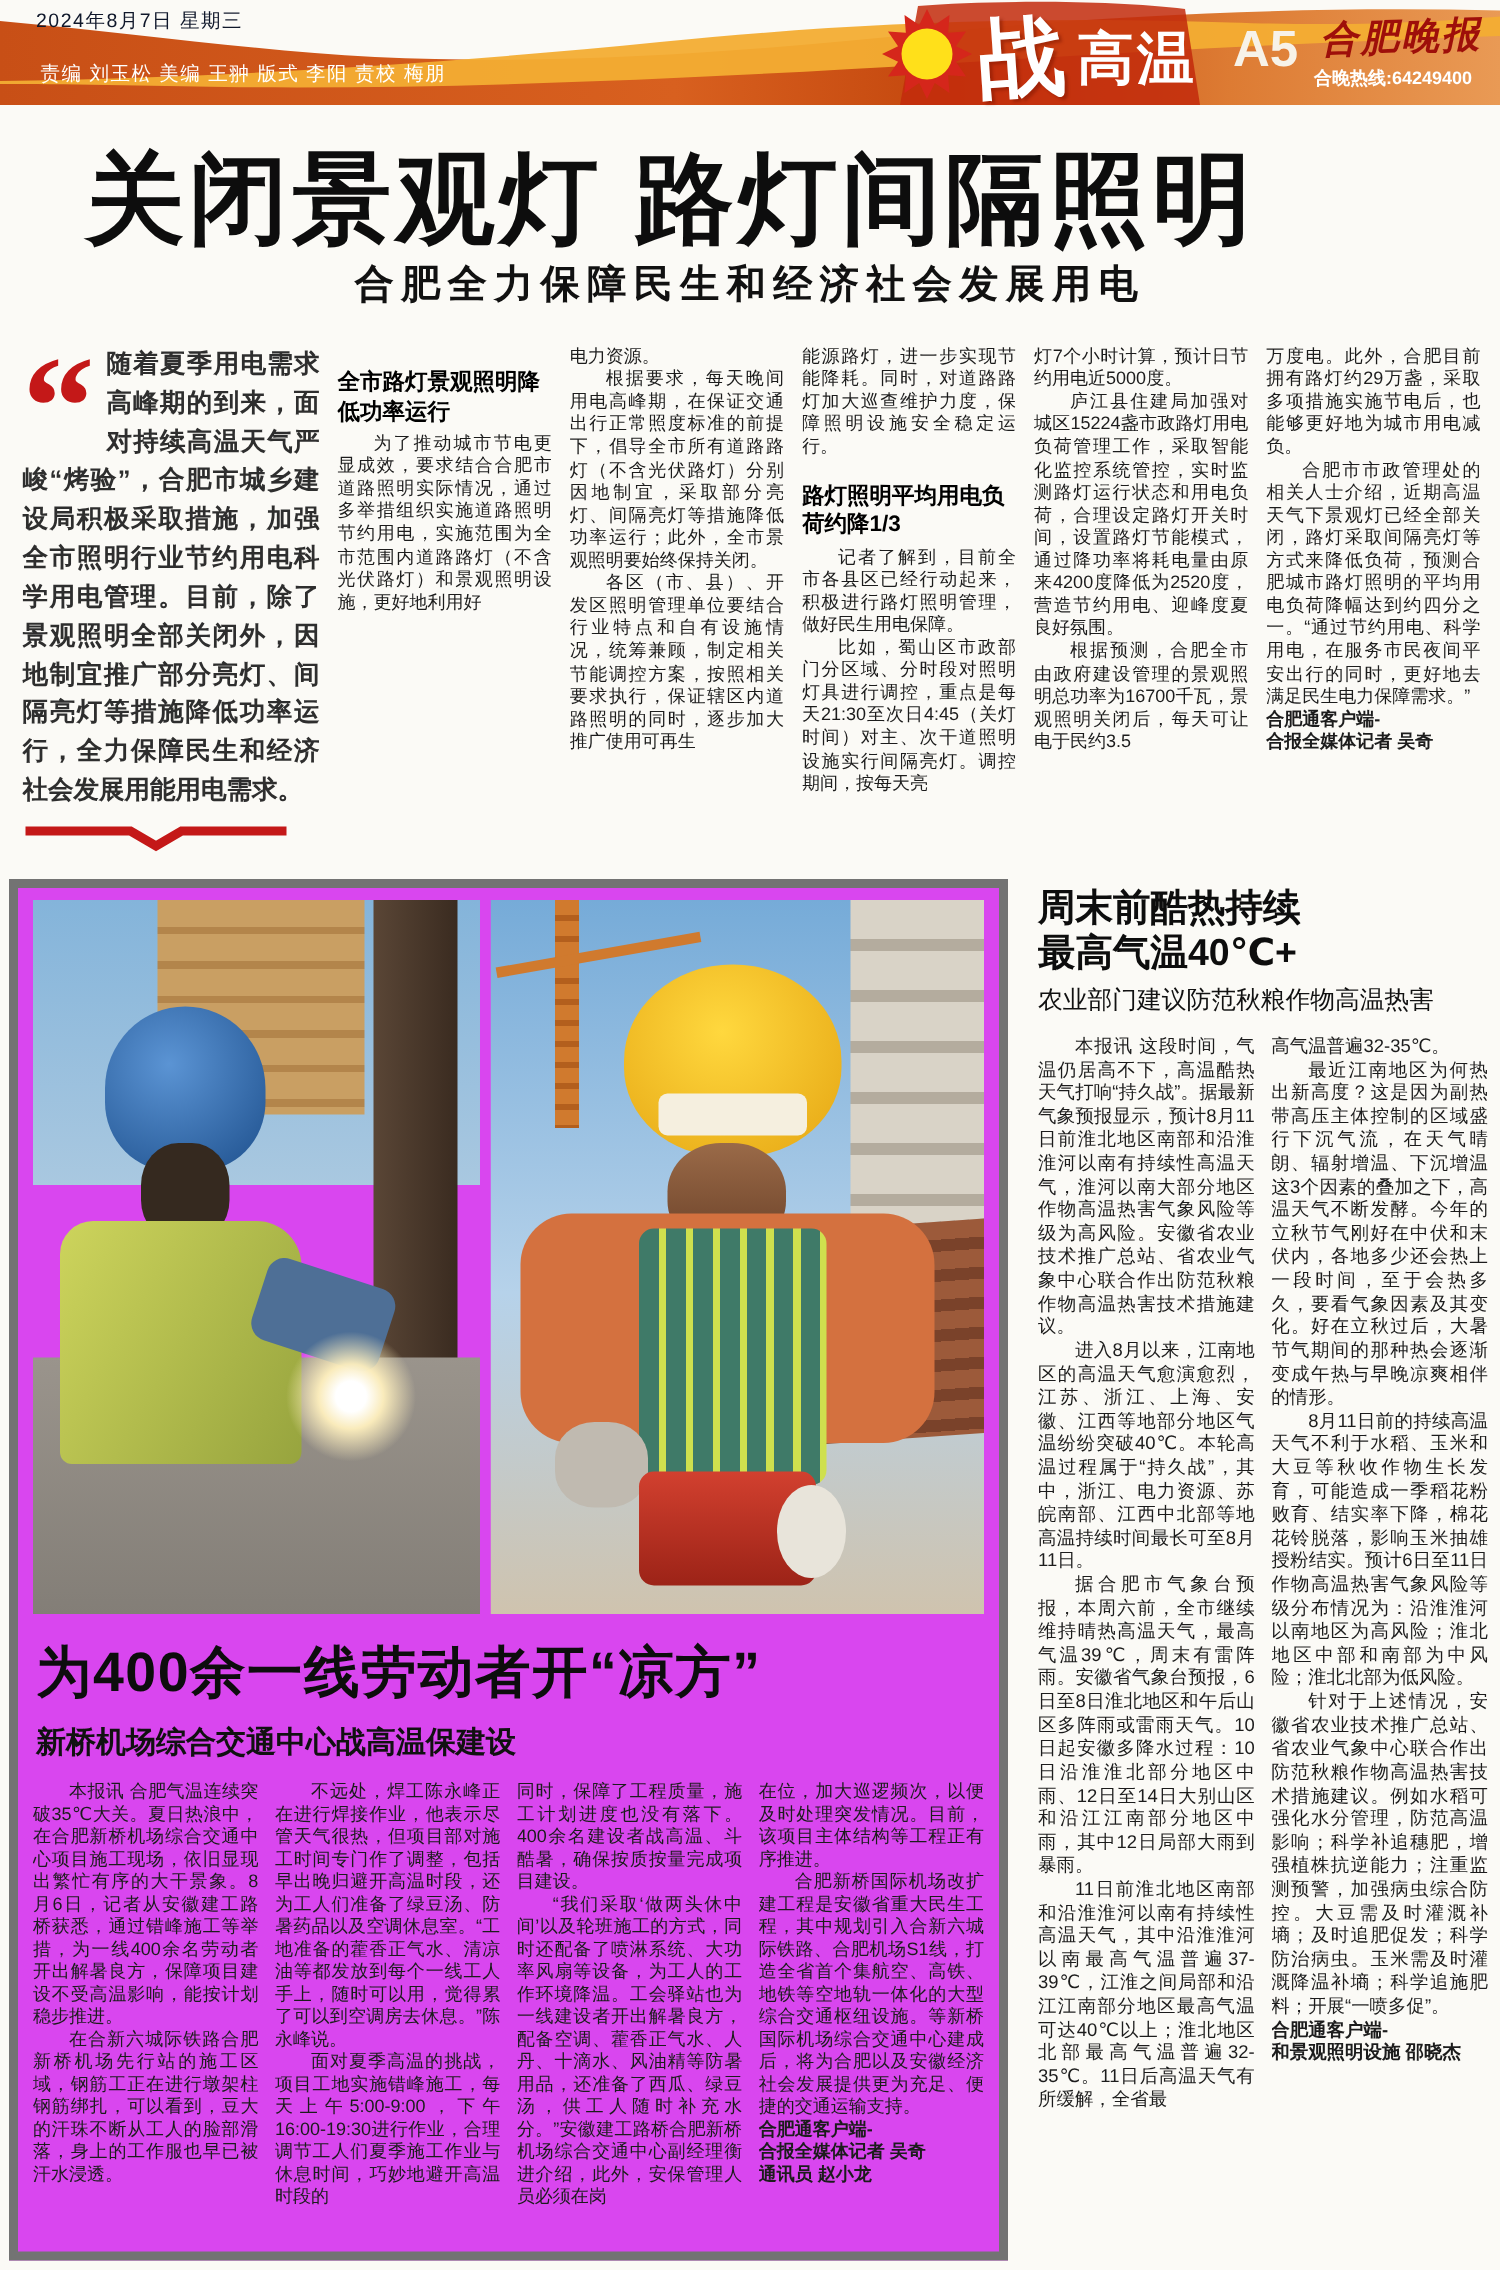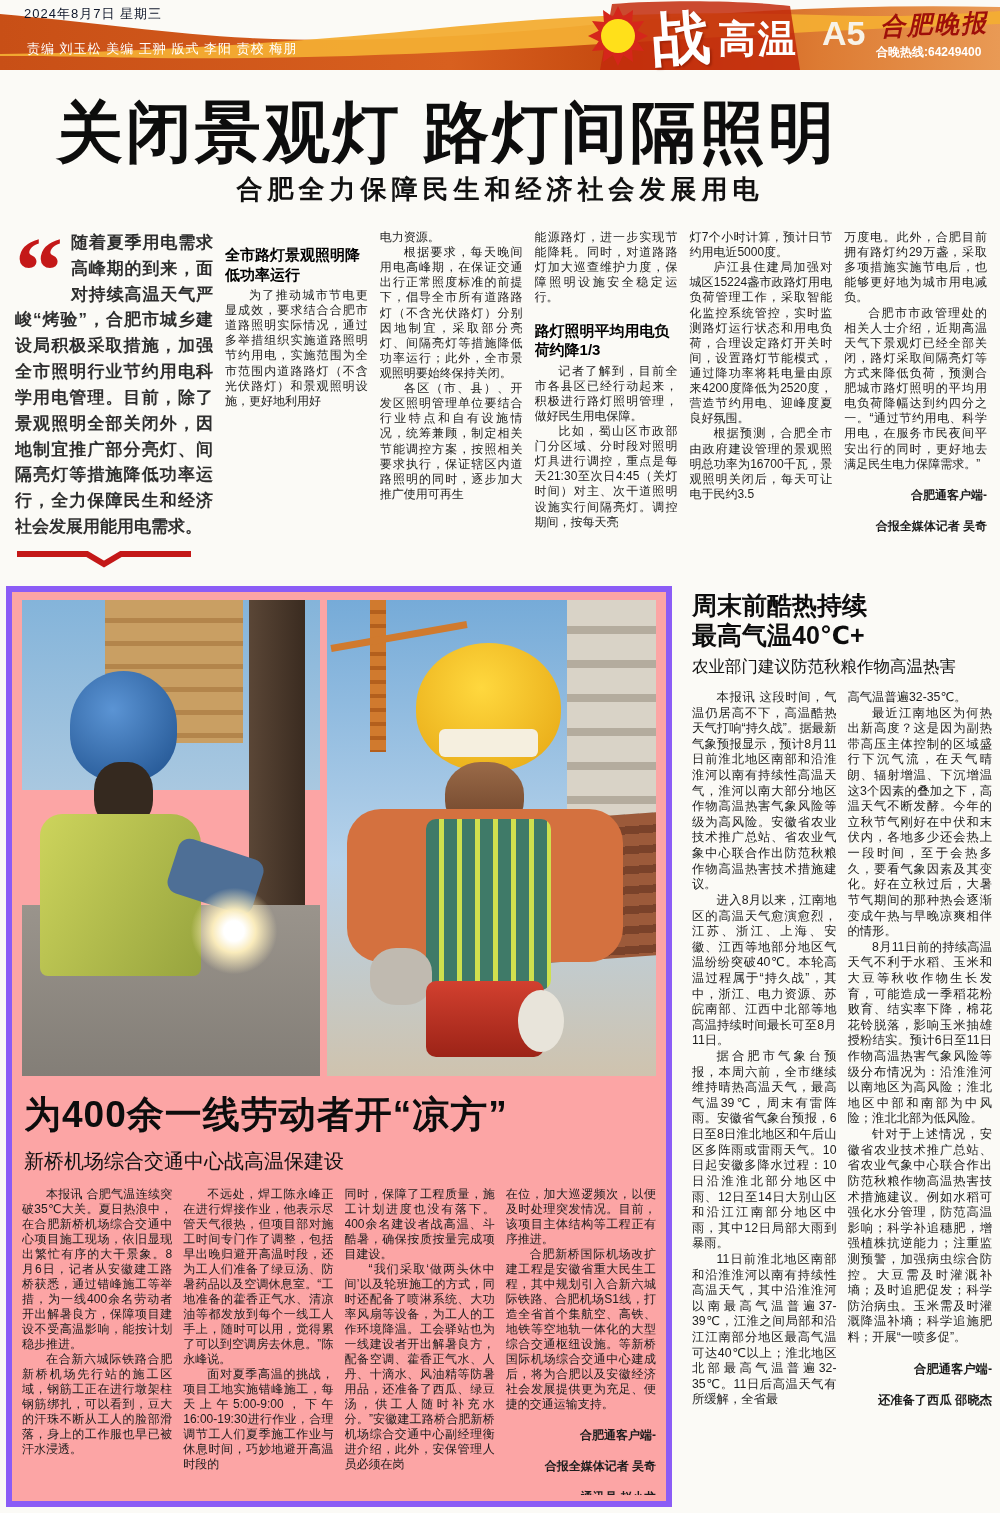--- a/index.html
+++ b/index.html
@@ -24,24 +24,24 @@
   .main-sub{position:absolute;left:0;top:172px;width:1000px;text-align:center;font-size:26px;font-weight:700;letter-spacing:5px;color:#111}
   
   .toprow{position:absolute;left:15px;top:230px;width:972px;height:350px;display:flex;gap:12px}
   .qcol{width:198px;flex:none;font-size:17px;font-weight:bold;color:#2e2e2e;line-height:1.52;text-align:justify;overflow:hidden}
   .qmark{float:left;font-size:96px;line-height:.72;color:#c41818;font-family:"Liberation Serif","DejaVu Serif",serif;margin:6px 8px 0 0}
   .qdiv{margin-top:10px}
   .col{flex:1;font-size:12px;line-height:1.26;overflow:hidden}
   .col p{margin:0;text-indent:2em;text-align:justify}
   .col p.cont{text-indent:0}
   .col h4{margin:15px 0 4px;font-size:15px;line-height:1.3;color:#000}
-  .sig{text-align:right;font-weight:bold;margin-top:16px}
+  .sig{text-align:left;font-weight:bold;margin-top:0}
   
   .redbox{position:absolute;left:6px;top:586px;width:666px;height:921px;box-sizing:border-box;
-    border:6px solid #8b5cf6;background:#fca5a5;padding:8px 10px}
+    border:6px solid #737373;background:#d946ef;padding:8px 10px}
   .photos{display:flex;gap:7px;height:476px}
   .ph{position:relative;overflow:hidden;flex:none}
   .phL{width:298px}
   .phR{flex:1}
   .ph div{position:absolute}
   
   .phL-sky{left:0;top:0;width:100%;height:40%;background:linear-gradient(180deg,#84b4da,#a9c8e0)}
   .phL-crates{left:28%;top:0;width:46%;height:30%;background:repeating-linear-gradient(180deg,#c99f63 0 18px,#b3854b 18px 23px)}
   .phL-pillar{right:5%;top:0;width:19%;height:100%;background:linear-gradient(90deg,#5a4636,#3a2b20)}
   .phL-ground{left:0;bottom:0;width:100%;height:36%;background:linear-gradient(180deg,#9a948c,#837e77)}
@@ -58,21 +58,21 @@
   .phR-planks{right:0;top:46%;width:58%;height:30%;background:repeating-linear-gradient(180deg,#9c5a3a 0 12px,#7a422a 12px 20px);transform:skewY(-4deg)}
   .phR-helmet{left:27%;top:9%;width:44%;height:27%;background:radial-gradient(circle at 45% 35%,#ffd83e,#e5a512);border-radius:50% 50% 46% 46%}
   .phR-band{left:34%;top:27%;width:30%;height:6%;background:#f5efdf;border-radius:6px}
   .phR-face{left:36%;top:34%;width:24%;height:15%;background:linear-gradient(180deg,#9a6a48,#6b4128);border-radius:45%}
   .phR-shirt{left:6%;top:44%;width:84%;height:32%;background:#d4713f;border-radius:34px}
   .phR-vest{left:30%;top:46%;width:38%;height:36%;background:repeating-linear-gradient(90deg,#3f7a68 0 13px,#cfe04e 13px 18px);border-radius:10px}
   .phR-glove{left:13%;bottom:15%;width:19%;height:12%;background:#c0bab0;border-radius:42%}
   .phR-cutter{left:30%;bottom:4%;width:36%;height:16%;background:linear-gradient(180deg,#d2402f,#9c2317);border-radius:10px}
   .phR-blade{left:58%;bottom:5%;width:14%;height:13%;background:#e8e4da;border-radius:50%}
   .story-title{margin:14px 2px 0;font-size:37px;font-weight:900;letter-spacing:1px;color:#0d0d0d;white-space:nowrap}
-  .story-sub{margin:8px 2px 12px;font-size:20px;font-weight:400;color:#111}
+  .story-sub{margin:8px 2px 12px;font-size:20px;font-weight:700;color:#111}
   .storyrow{display:flex;gap:11px;height:308px}
   .storyrow .col{font-size:12px;line-height:1.25}
   
   .weather{position:absolute;left:692px;top:590px;width:300px}
   .w-t1,.w-t2{font-size:25px;font-weight:900;line-height:1.2;color:#0d0d0d;white-space:nowrap}
   .w-sub{margin-top:6px;font-size:16.5px;color:#111;white-space:nowrap}
   .w-cols{display:flex;gap:11px;margin-top:12px;height:812px}
   .w-cols .col{font-size:12.3px;line-height:1.27}
 </style>
 </head>
@@ -212,16 +212,16 @@
         <p>进入8月以来，江南地区的高温天气愈演愈烈，江苏、浙江、上海、安徽、江西等地部分地区气温纷纷突破40℃。本轮高温过程属于“持久战”，其中，浙江、电力资源、苏皖南部、江西中北部等地高温持续时间最长可至8月11日。</p>
         <p>据合肥市气象台预报，本周六前，全市继续维持晴热高温天气，最高气温39℃，周末有雷阵雨。安徽省气象台预报，6日至8日淮北地区和午后山区多阵雨或雷雨天气。10日起安徽多降水过程：10日沿淮淮北部分地区中雨、12日至14日大别山区和沿江江南部分地区中雨，其中12日局部大雨到暴雨。</p>
         <p>11日前淮北地区南部和沿淮淮河以南有持续性高温天气，其中沿淮淮河以南最高气温普遍37-39℃，江淮之间局部和沿江江南部分地区最高气温可达40℃以上；淮北地区北部最高气温普遍32-35℃。11日后高温天气有所缓解，全省最</p>
       </div>
     <div class="col">
         <p class="cont">高气温普遍32-35℃。</p>
         <p>最近江南地区为何热出新高度？这是因为副热带高压主体控制的区域盛行下沉气流，在天气晴朗、辐射增温、下沉增温这3个因素的叠加之下，高温天气不断发酵。今年的立秋节气刚好在中伏和末伏内，各地多少还会热上一段时间，至于会热多久，要看气象因素及其变化。好在立秋过后，大暑节气期间的那种热会逐渐变成午热与早晚凉爽相伴的情形。</p>
         <p>8月11日前的持续高温天气不利于水稻、玉米和大豆等秋收作物生长发育，可能造成一季稻花粉败育、结实率下降，棉花花铃脱落，影响玉米抽雄授粉结实。预计6日至11日作物高温热害气象风险等级分布情况为：沿淮淮河以南地区为高风险；淮北地区中部和南部为中风险；淮北北部为低风险。</p>
         <p>针对于上述情况，安徽省农业技术推广总站、省农业气象中心联合作出防范秋粮作物高温热害技术措施建议。例如水稻可强化水分管理，防范高温影响；科学补追穗肥，增强植株抗逆能力；注重监测预警，加强病虫综合防控。大豆需及时灌溉补墒；及时追肥促发；科学防治病虫。玉米需及时灌溉降温补墒；科学追施肥料；开展“一喷多促”。</p>
         <div class="sig">合肥通客户端-</div>
-        <div class="sig">还准备了西瓜 邵晓杰</div>
+        <div class="sig">和景观照明设施 邵晓杰</div>
       </div>
   </div>
 </div>
 
 </body></html>

